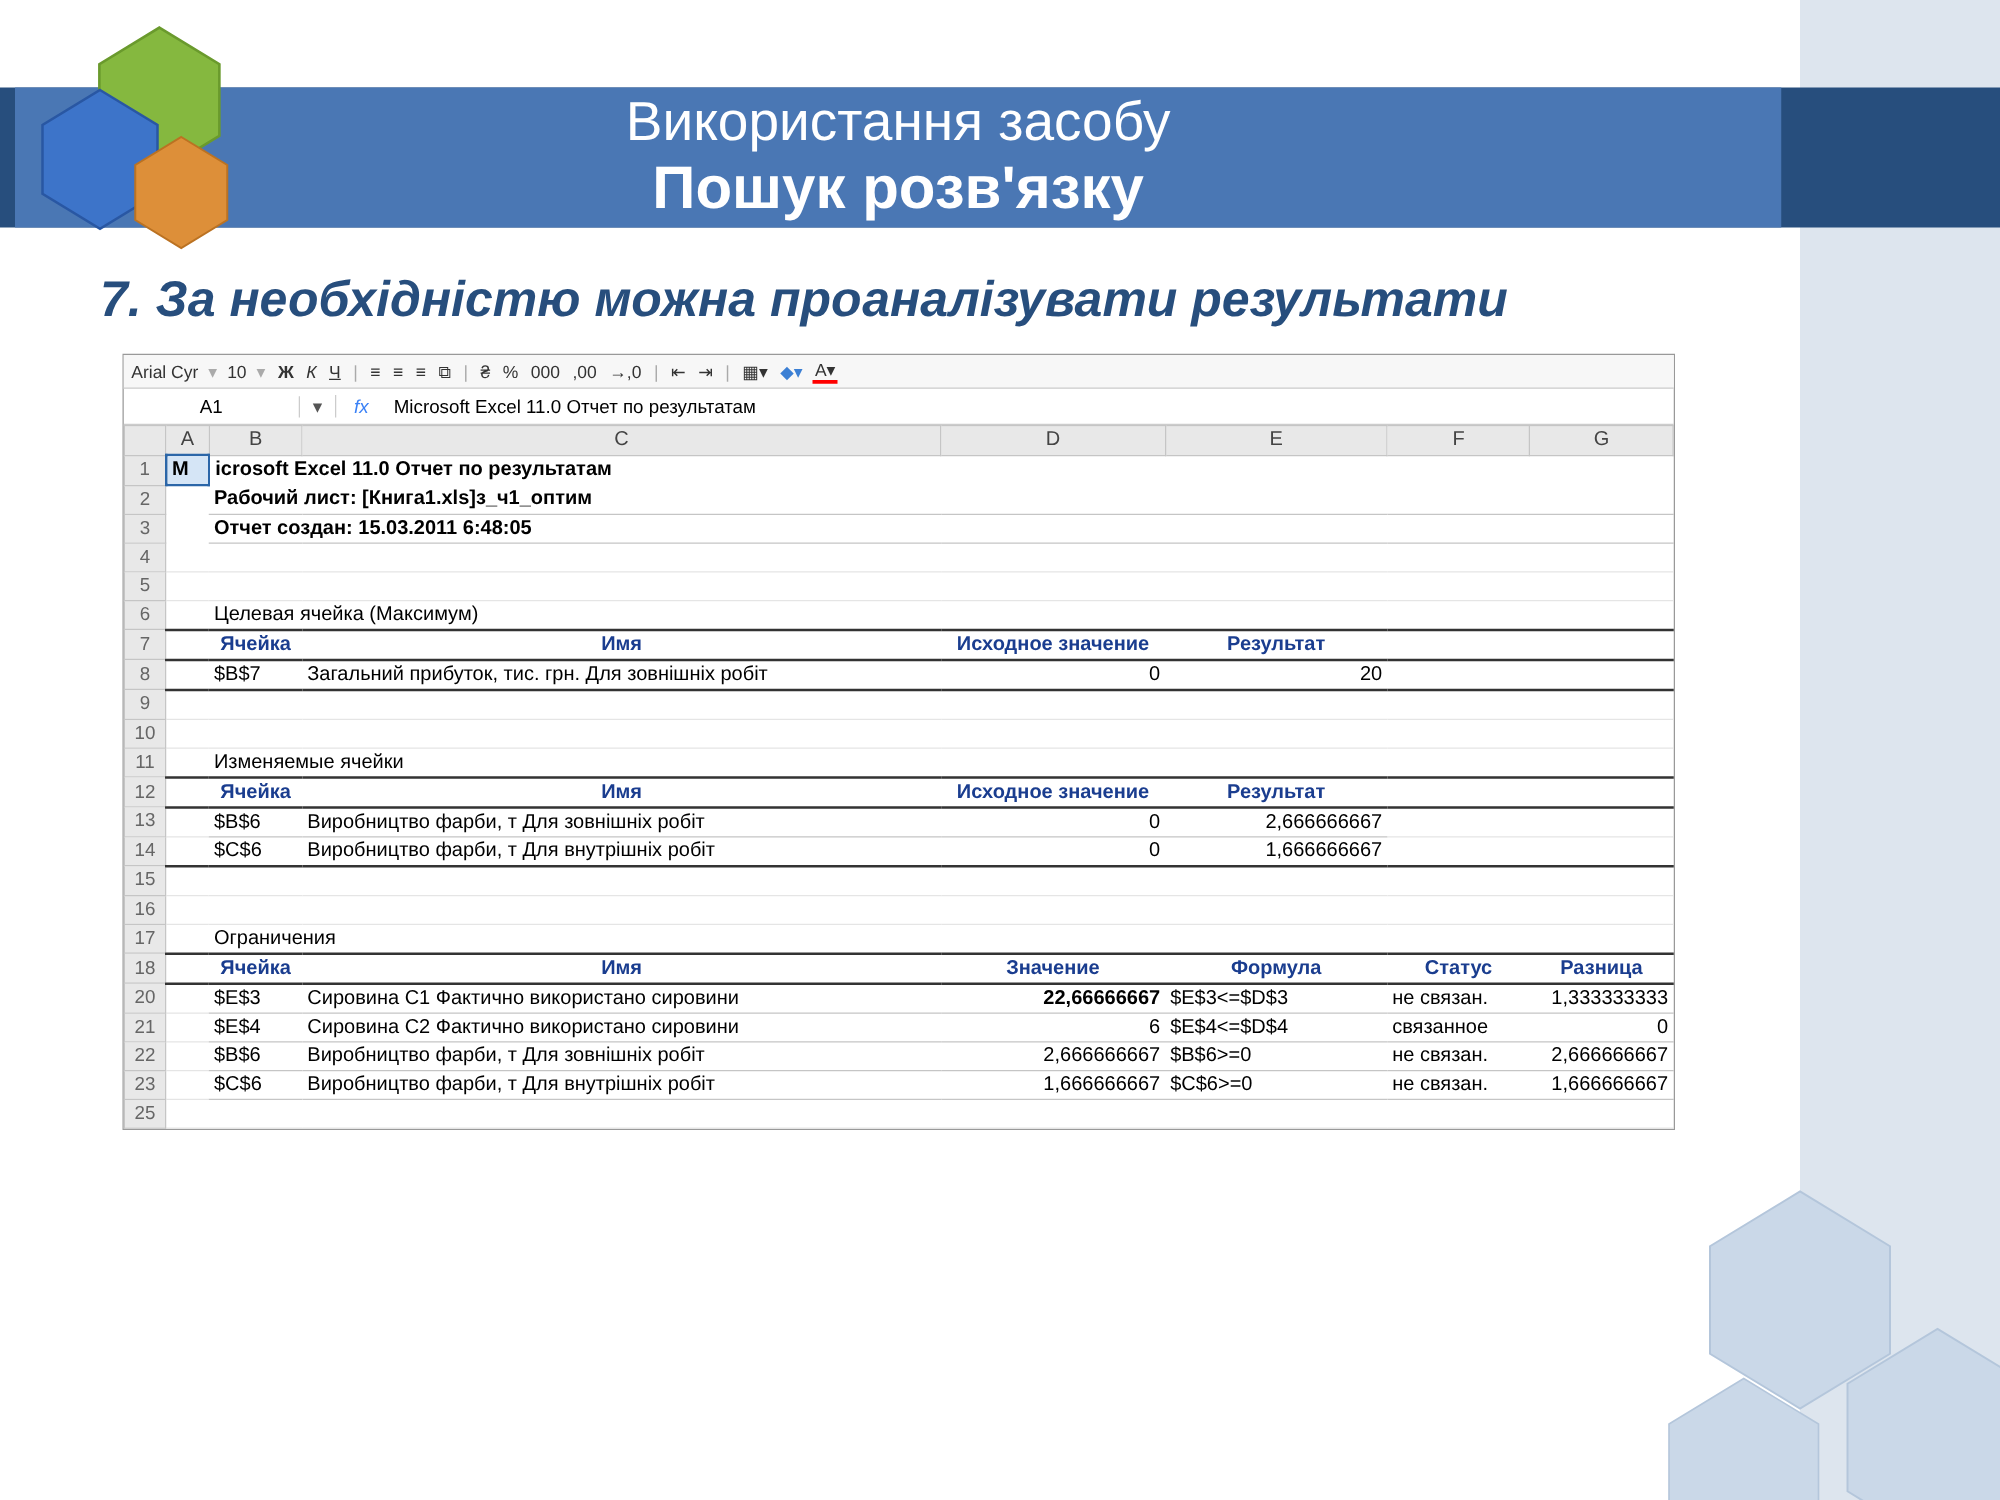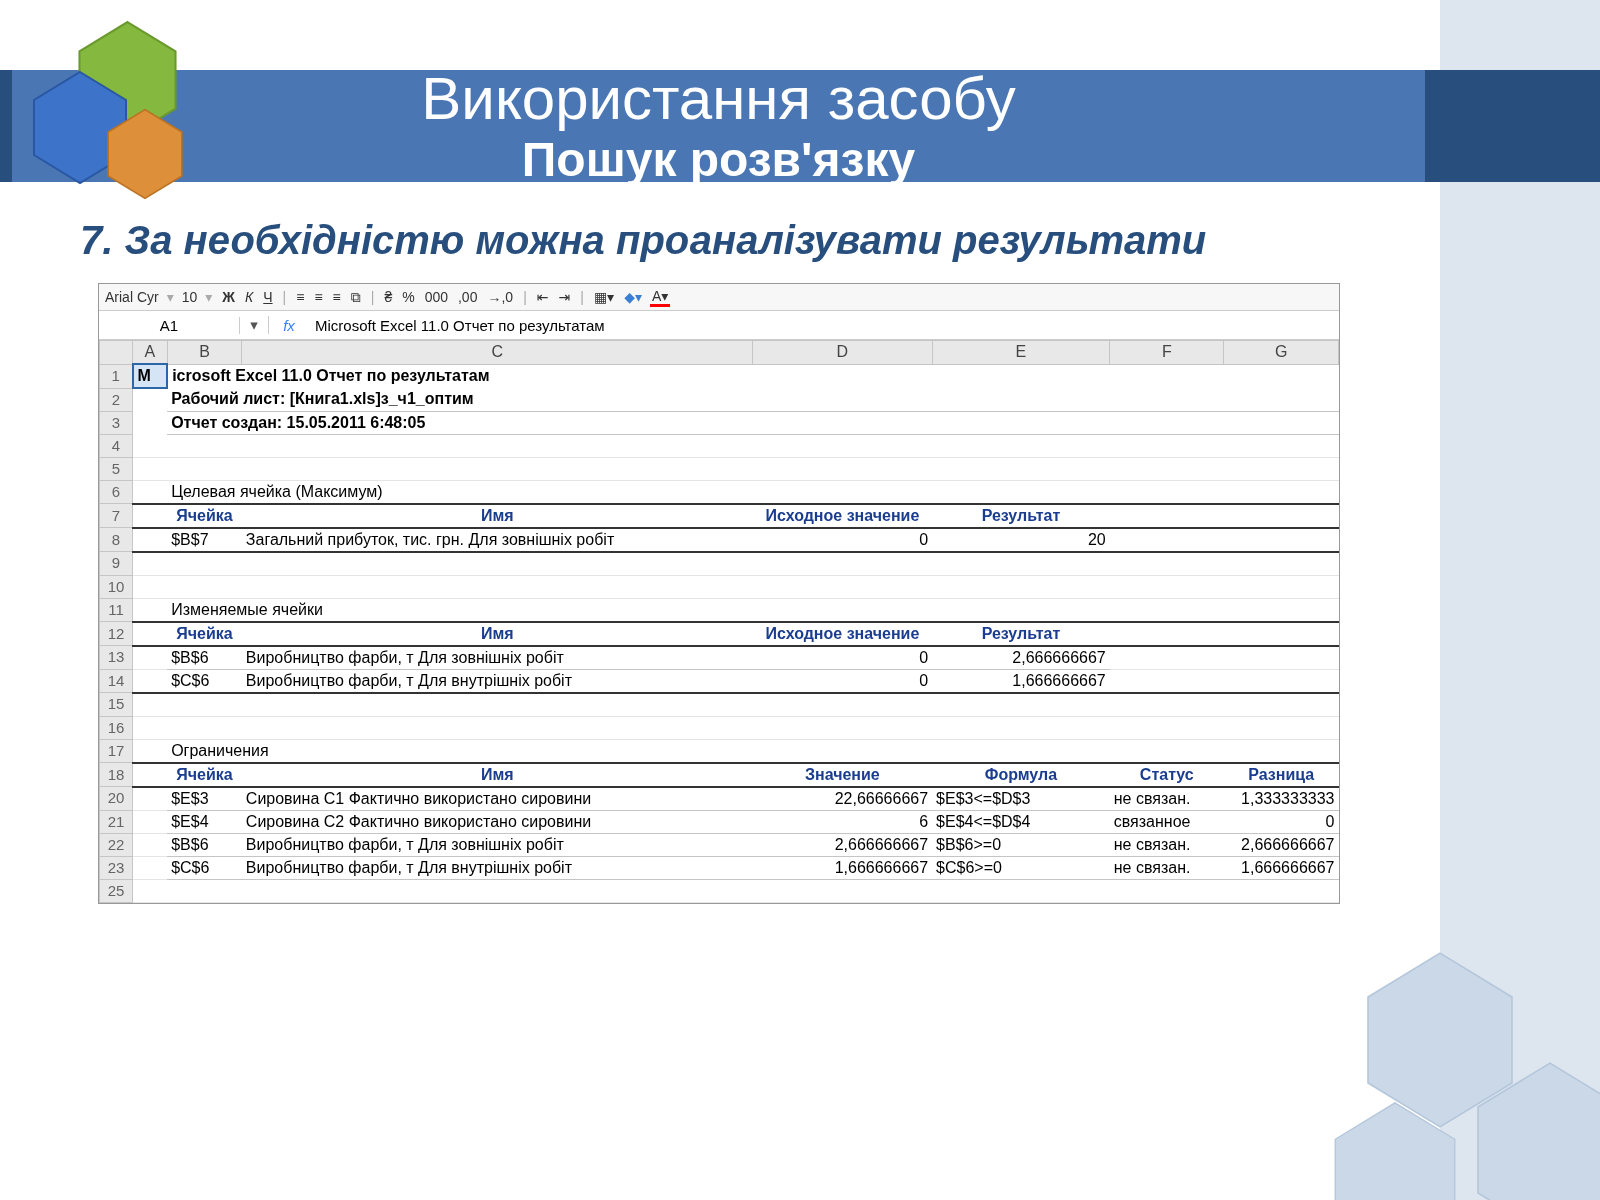--- a/index.html
+++ b/index.html
@@ -1,20 +1,20 @@
 <!DOCTYPE html>
 <html><head>
 <meta charset="utf-8">
 <style>
   html,body{margin:0;padding:0;width:1600px;height:1200px;background:#fff;font-family:Arial,Helvetica,sans-serif;overflow:hidden}
   .slide{position:relative;width:1600px;height:1200px;background:#fff}
   .right-strip{position:absolute;top:0;right:0;width:160px;height:100%;background:#dde5ee}
   .header-band{position:absolute;top:70px;left:0;right:0;height:112px;background:#274e7d}
   .header-inset{position:absolute;top:70px;left:12px;right:175px;height:112px;background:#4a77b4;display:flex;flex-direction:column;align-items:center;justify-content:center}
-  .header-title{color:#fff;font-size:60px;font-weight:400;line-height:1.1}
+  .header-title{color:#fff;font-size:44px;font-weight:400;line-height:1.1}
   .header-sub{color:#fff;font-size:48px;font-weight:700;line-height:1.1;margin-top:2px}
   .hex{position:absolute}
   .body-title{position:absolute;top:218px;left:80px;font-size:40px;font-weight:700;font-style:italic;color:#274e7d}
 
   .screenshot{position:absolute;top:283px;left:98px;width:1240px;background:#fff;border:1px solid #999}
 
   
   .tb{height:26px;background:#f7f7f7;border-bottom:1px solid #ccc;font-size:14px;color:#333;display:flex;align-items:center;padding:0 6px;gap:6px}
   .tb .font{font-family:Arial}
   .tb .sep{color:#aaa;padding:0 2px}
@@ -140,21 +140,21 @@
             <td class="bold" colspan="6" style="border: none; text-align: left;">icrosoft Excel 11.0 Отчет по результатам</td>
           </tr>
           <tr>
             <th class="rowh">2</th>
             <td style="border-top: none; border-right: none; border-bottom: none; border-left: 1px solid rgb(197, 197, 197); border-image: initial;"></td>
             <td class="bold" colspan="6" style="border-top: none; border-right: none; border-bottom: 1px solid rgb(197, 197, 197); border-left: none; border-image: initial;">Рабочий лист: [Книга1.xls]з_ч1_оптим</td>
           </tr>
           <tr>
             <th class="rowh">3</th>
             <td style="border-top: none; border-right: none; border-bottom: none; border-left: 1px solid rgb(197, 197, 197); border-image: initial;"></td>
-            <td class="bold" colspan="6" style="border-top: none; border-right: none; border-bottom: 1px solid rgb(197, 197, 197); border-left: none; border-image: initial;">Отчет создан: 15.05.2011 6:48:05</td>
+            <td class="bold" colspan="6" style="border-top: none; border-right: none; border-bottom: 1px solid rgb(197, 197, 197); border-left: none; border-image: initial;">Отчет создан: 15.03.2011 6:48:05</td>
           </tr>
           <tr>
             <th class="rowh">4</th>
             <td style="border-top: none; border-right: none; border-bottom: 1px solid rgb(229, 229, 229); border-left: 1px solid rgb(197, 197, 197); border-image: initial;"></td>
             <td style="border-top: none; border-right: none; border-bottom: 1px solid rgb(229, 229, 229); border-left: none; border-image: initial;"></td>
             <td style="border-top: none; border-right: none; border-bottom: 1px solid rgb(229, 229, 229); border-left: none; border-image: initial;"></td>
             <td style="border-top: none; border-right: none; border-bottom: 1px solid rgb(229, 229, 229); border-left: none; border-image: initial;"></td>
             <td style="border-top: none; border-right: none; border-bottom: 1px solid rgb(229, 229, 229); border-left: none; border-image: initial;"></td>
             <td style="border-top: none; border-right: none; border-bottom: 1px solid rgb(229, 229, 229); border-left: none; border-image: initial;"></td>
             <td style="border-top: none; border-right: none; border-bottom: 1px solid rgb(229, 229, 229); border-left: none; border-image: initial;"></td>
@@ -282,21 +282,21 @@
             <td class="blue" style="text-align: center; border-top: 2px solid rgb(51, 51, 51); border-right: none; border-bottom: 2px solid rgb(51, 51, 51); border-left: none; border-image: initial;">Значение</td>
             <td class="blue" style="text-align: center; border-top: 2px solid rgb(51, 51, 51); border-right: none; border-bottom: 2px solid rgb(51, 51, 51); border-left: none; border-image: initial;">Формула</td>
             <td class="blue" style="text-align: center; border-top: 2px solid rgb(51, 51, 51); border-right: none; border-bottom: 2px solid rgb(51, 51, 51); border-left: none; border-image: initial;">Статус</td>
             <td class="blue" style="text-align: center; border-top: 2px solid rgb(51, 51, 51); border-right: none; border-bottom: 2px solid rgb(51, 51, 51); border-left: none; border-image: initial;">Разница</td>
           </tr>
           <tr>
             <th class="rowh">20</th>
             <td style="border-top: none; border-right: none; border-bottom: 1px solid rgb(229, 229, 229); border-left: 1px solid rgb(197, 197, 197); border-image: initial;"></td>
             <td style="border-top: none; border-right: none; border-bottom: 1px solid rgb(197, 197, 197); border-left: none; border-image: initial;">$E$3</td>
             <td style="border-top: none; border-right: none; border-bottom: 1px solid rgb(197, 197, 197); border-left: none; border-image: initial;">Сировина С1 Фактично використано сировини</td>
-            <td class="right" style="border-top: none; border-right: none; border-bottom: 1px solid rgb(197, 197, 197); border-left: none; border-image: initial;">22,66666667</td>
+            <td class="right" style="border-top: none; border-right: none; border-bottom: 1px solid rgb(197, 197, 197); border-left: none; border-image: initial; font-weight: bold;">22,66666667</td>
             <td style="border-top: none; border-right: none; border-bottom: 1px solid rgb(197, 197, 197); border-left: none; border-image: initial;">$E$3&lt;=$D$3</td>
             <td style="border-top: none; border-right: none; border-bottom: 1px solid rgb(197, 197, 197); border-left: none; border-image: initial;">не связан.</td>
             <td class="right" style="border-top: none; border-right: none; border-bottom: 1px solid rgb(197, 197, 197); border-left: none; border-image: initial;">1,333333333</td>
           </tr>
           <tr>
             <th class="rowh">21</th>
             <td style="border-top: none; border-right: none; border-bottom: 1px solid rgb(229, 229, 229); border-left: 1px solid rgb(197, 197, 197); border-image: initial;"></td>
             <td style="border-top: none; border-right: none; border-bottom: 1px solid rgb(197, 197, 197); border-left: none; border-image: initial;">$E$4</td>
             <td style="border-top: none; border-right: none; border-bottom: 1px solid rgb(197, 197, 197); border-left: none; border-image: initial;">Сировина С2 Фактично використано сировини</td>
             <td class="right" style="border-top: none; border-right: none; border-bottom: 1px solid rgb(197, 197, 197); border-left: none; border-image: initial;">6</td>

